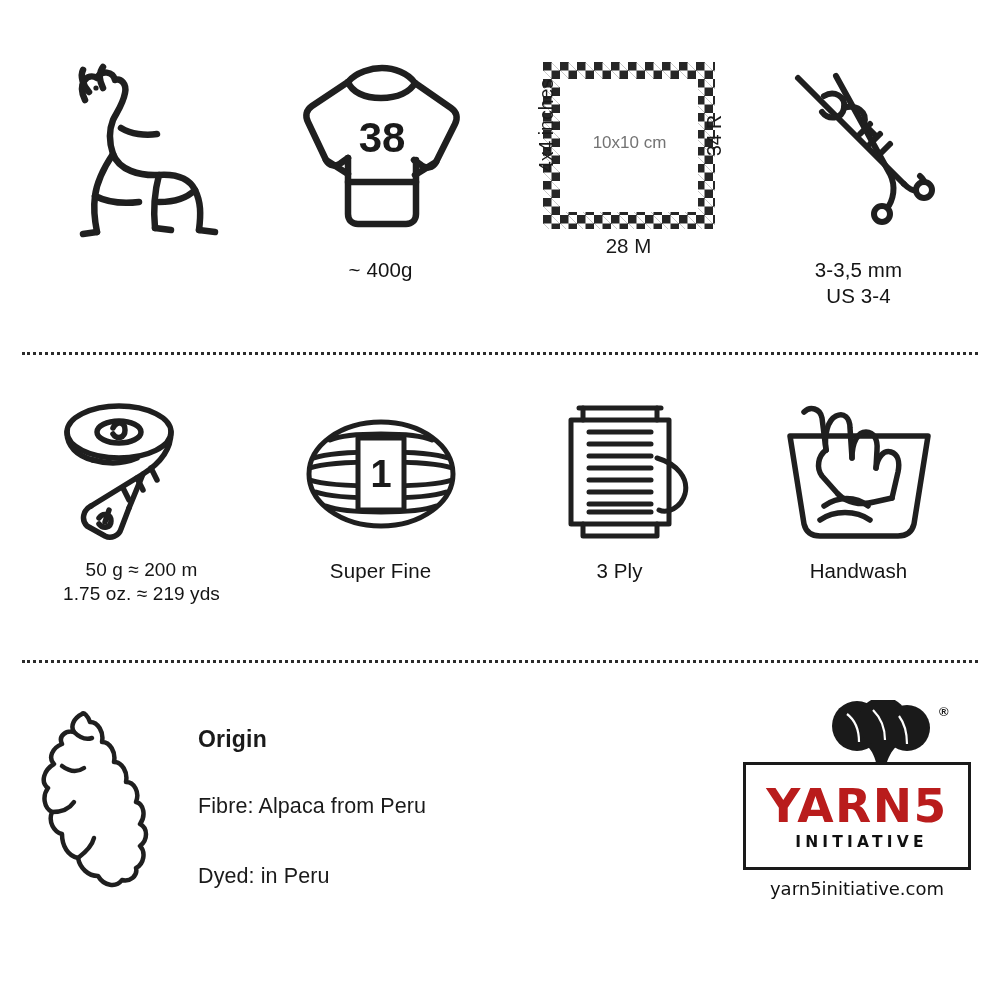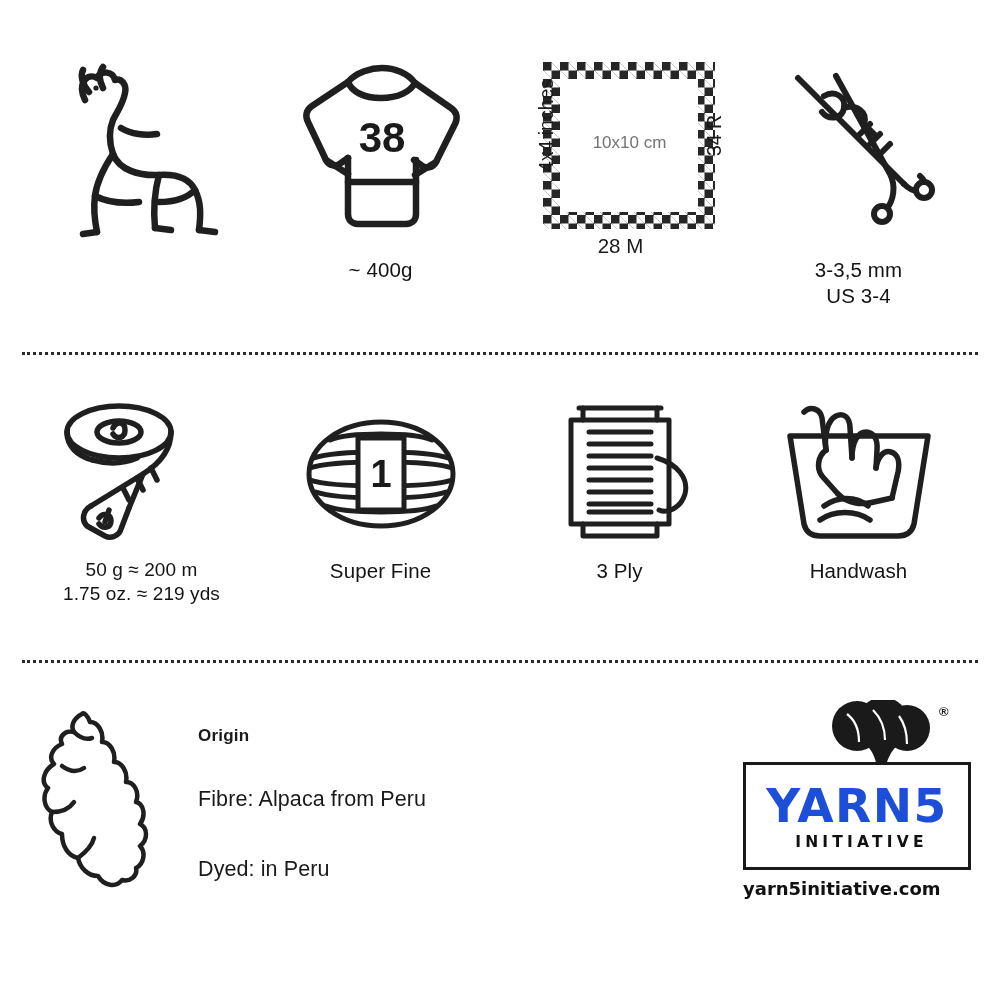--- a/index.html
+++ b/index.html
@@ -135,39 +135,39 @@
     right: -34px;
     top: 62px;
     width: 90px;
     transform: rotate(-90deg);
     transform-origin: center;
     text-align: center;
     font-size: 19.5px;
   }
   .gauge-bottom-label {
     position: absolute;
-    left: 20px;
+    left: 28px;
     top: 172px;
     width: 172px;
     text-align: center;
     font-size: 20.5px;
   }
 
   
   .origin-block {
     display: flex;
     align-items: flex-start;
     gap: 26px;
   }
   .origin-text {
     padding-top: 26px;
   }
   .origin-title {
     font-weight: bold;
-    font-size: 17px;
+    font-size: 23px;
     margin-bottom: 6px;
     letter-spacing: .2px;
   }
   .origin-line {
     font-size: 21.5px;
     line-height: 1.55;
     letter-spacing: .1px;
     margin-top: 37px;
   }
 
@@ -190,38 +190,39 @@
     flex-direction: column;
     align-items: center;
     justify-content: center;
   }
   .logo-word {
     font-family: "DejaVu Sans", sans-serif;
     font-weight: bold;
     font-size: 47px;
     letter-spacing: 1.5px;
     line-height: 1;
-    color: #1d4ed8;
+    color: #b91c1c;
   }
   .logo-sub {
     font-family: "DejaVu Sans", sans-serif;
     font-weight: bold;
     font-size: 15.5px;
     letter-spacing: 4.2px;
     margin-top: 4px;
     color: #111;
     margin-left: 9px;
   }
   .logo-url {
     position: absolute;
     left: 0;
     top: 178px;
     width: 228px;
+    text-align: center;
     font-family: "DejaVu Sans", sans-serif;
-    font-weight: bold;
+    font-weight: normal;
     font-size: 18px;
     color: #111;
   }
   .logo-mark {
     position: absolute;
     left: 78px;
     top: 0;
     width: 120px;
     height: 92px;
   }

